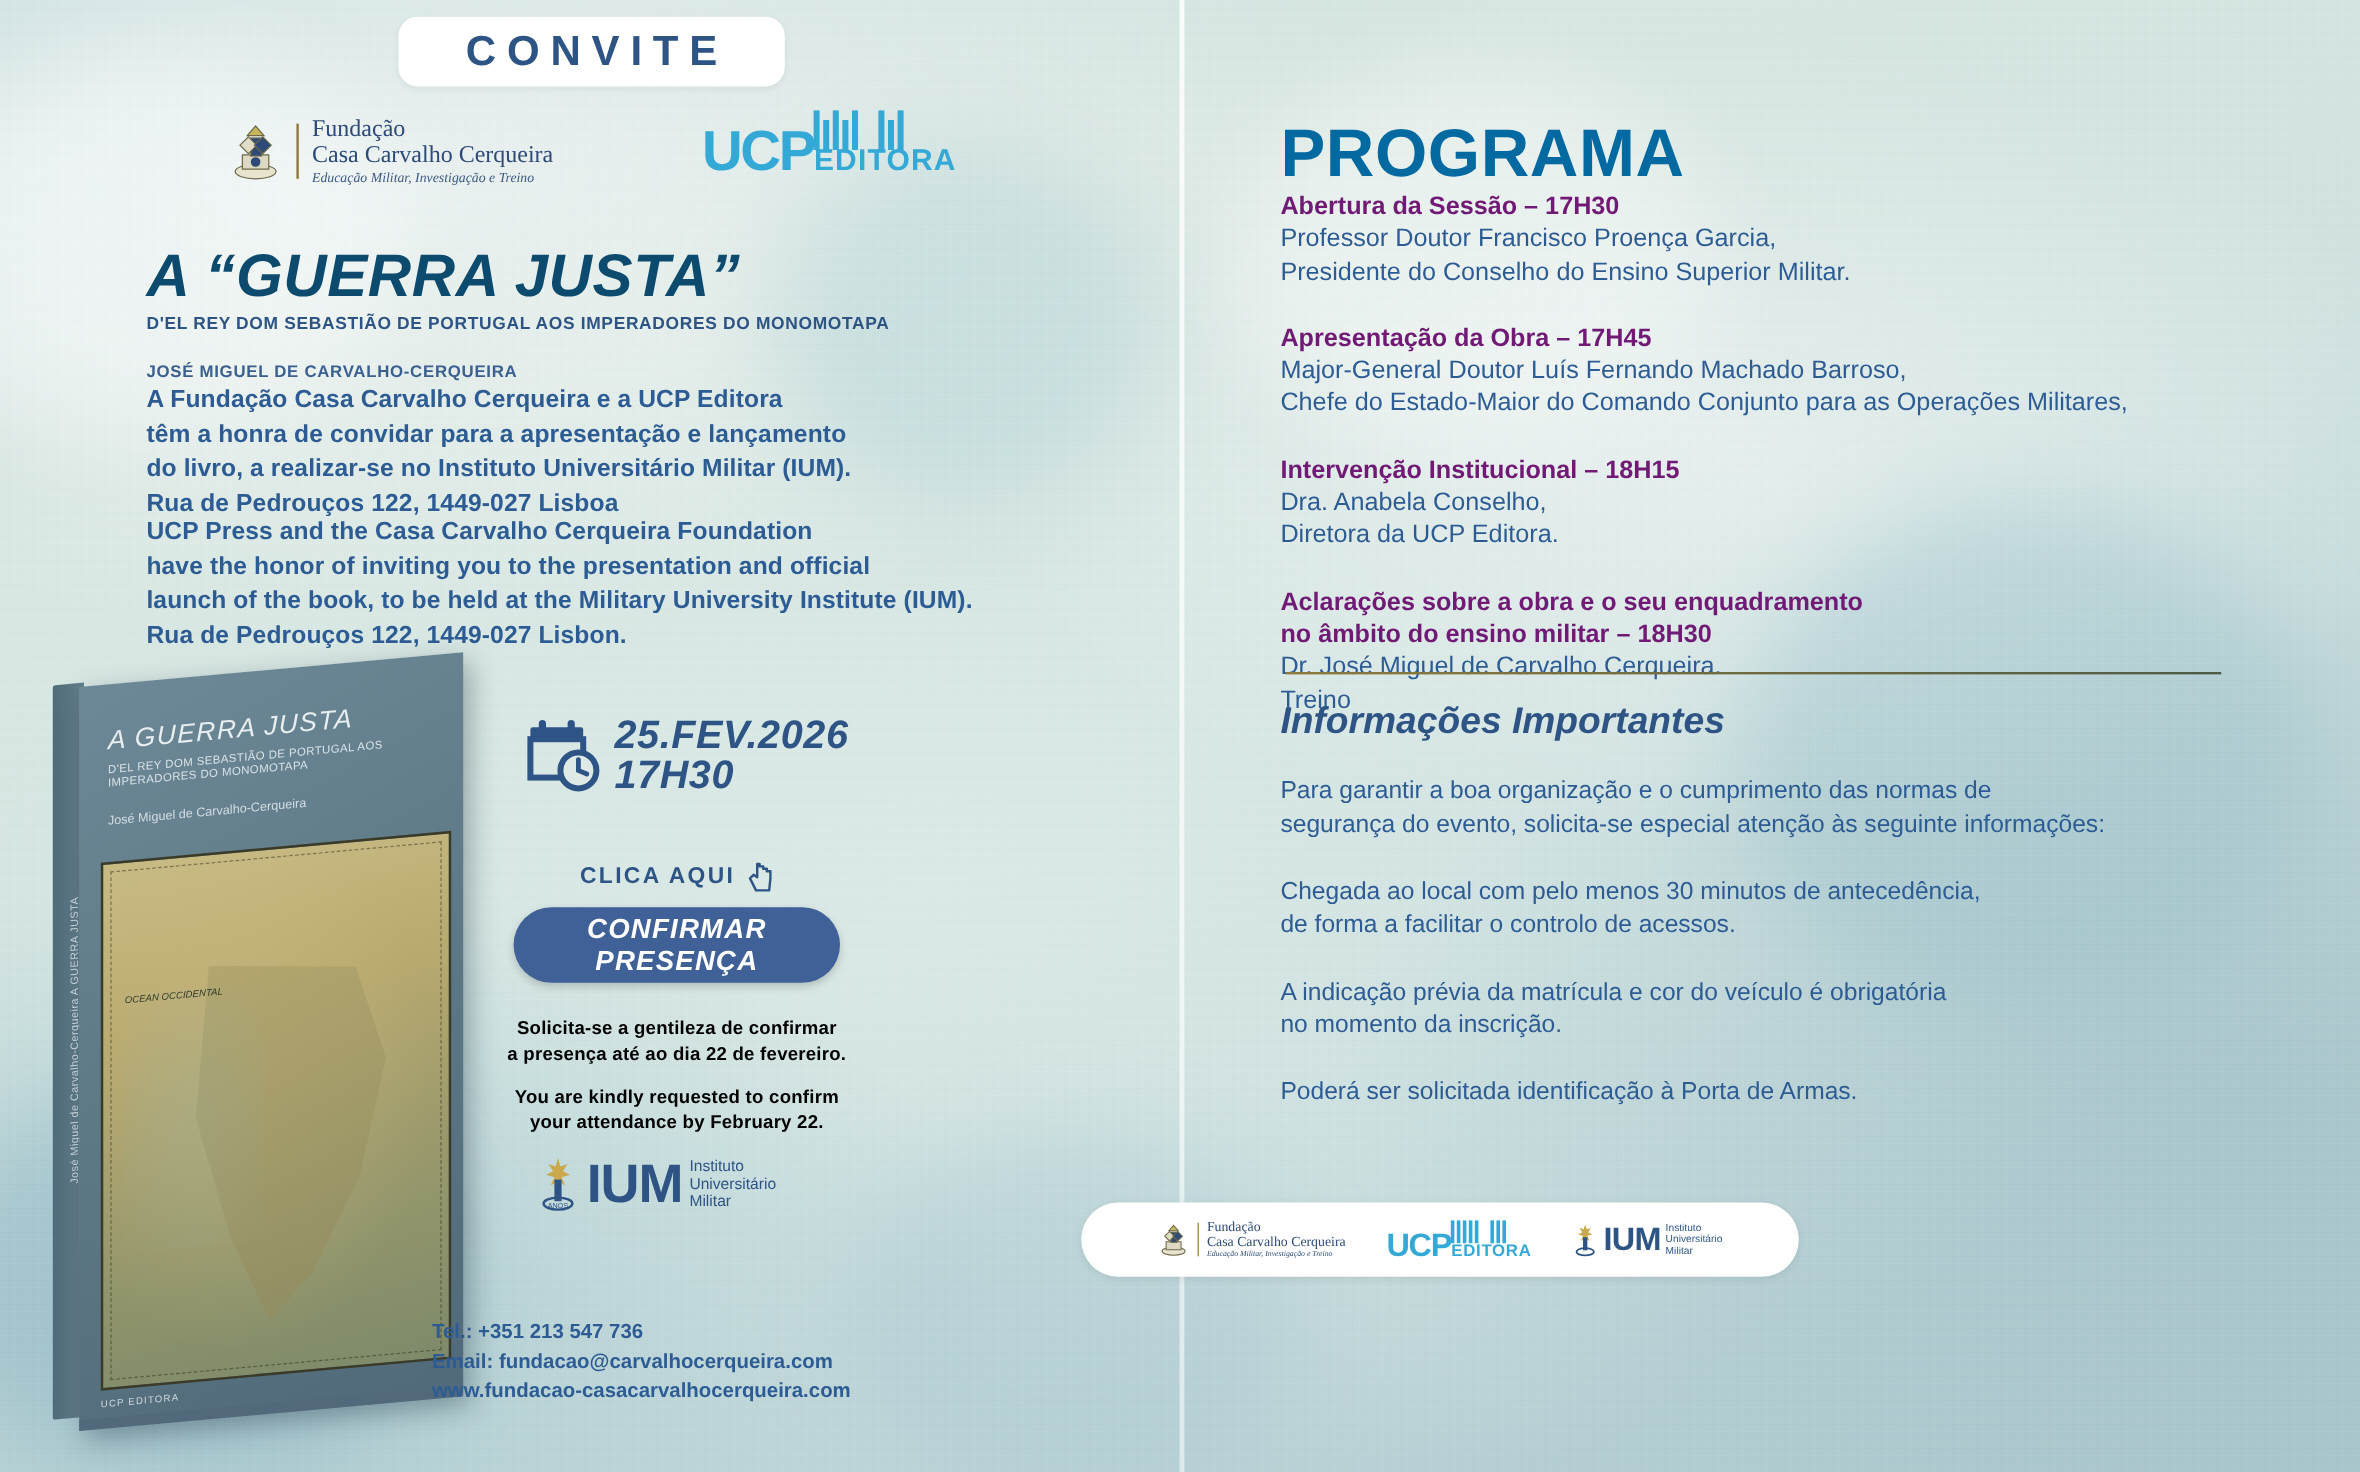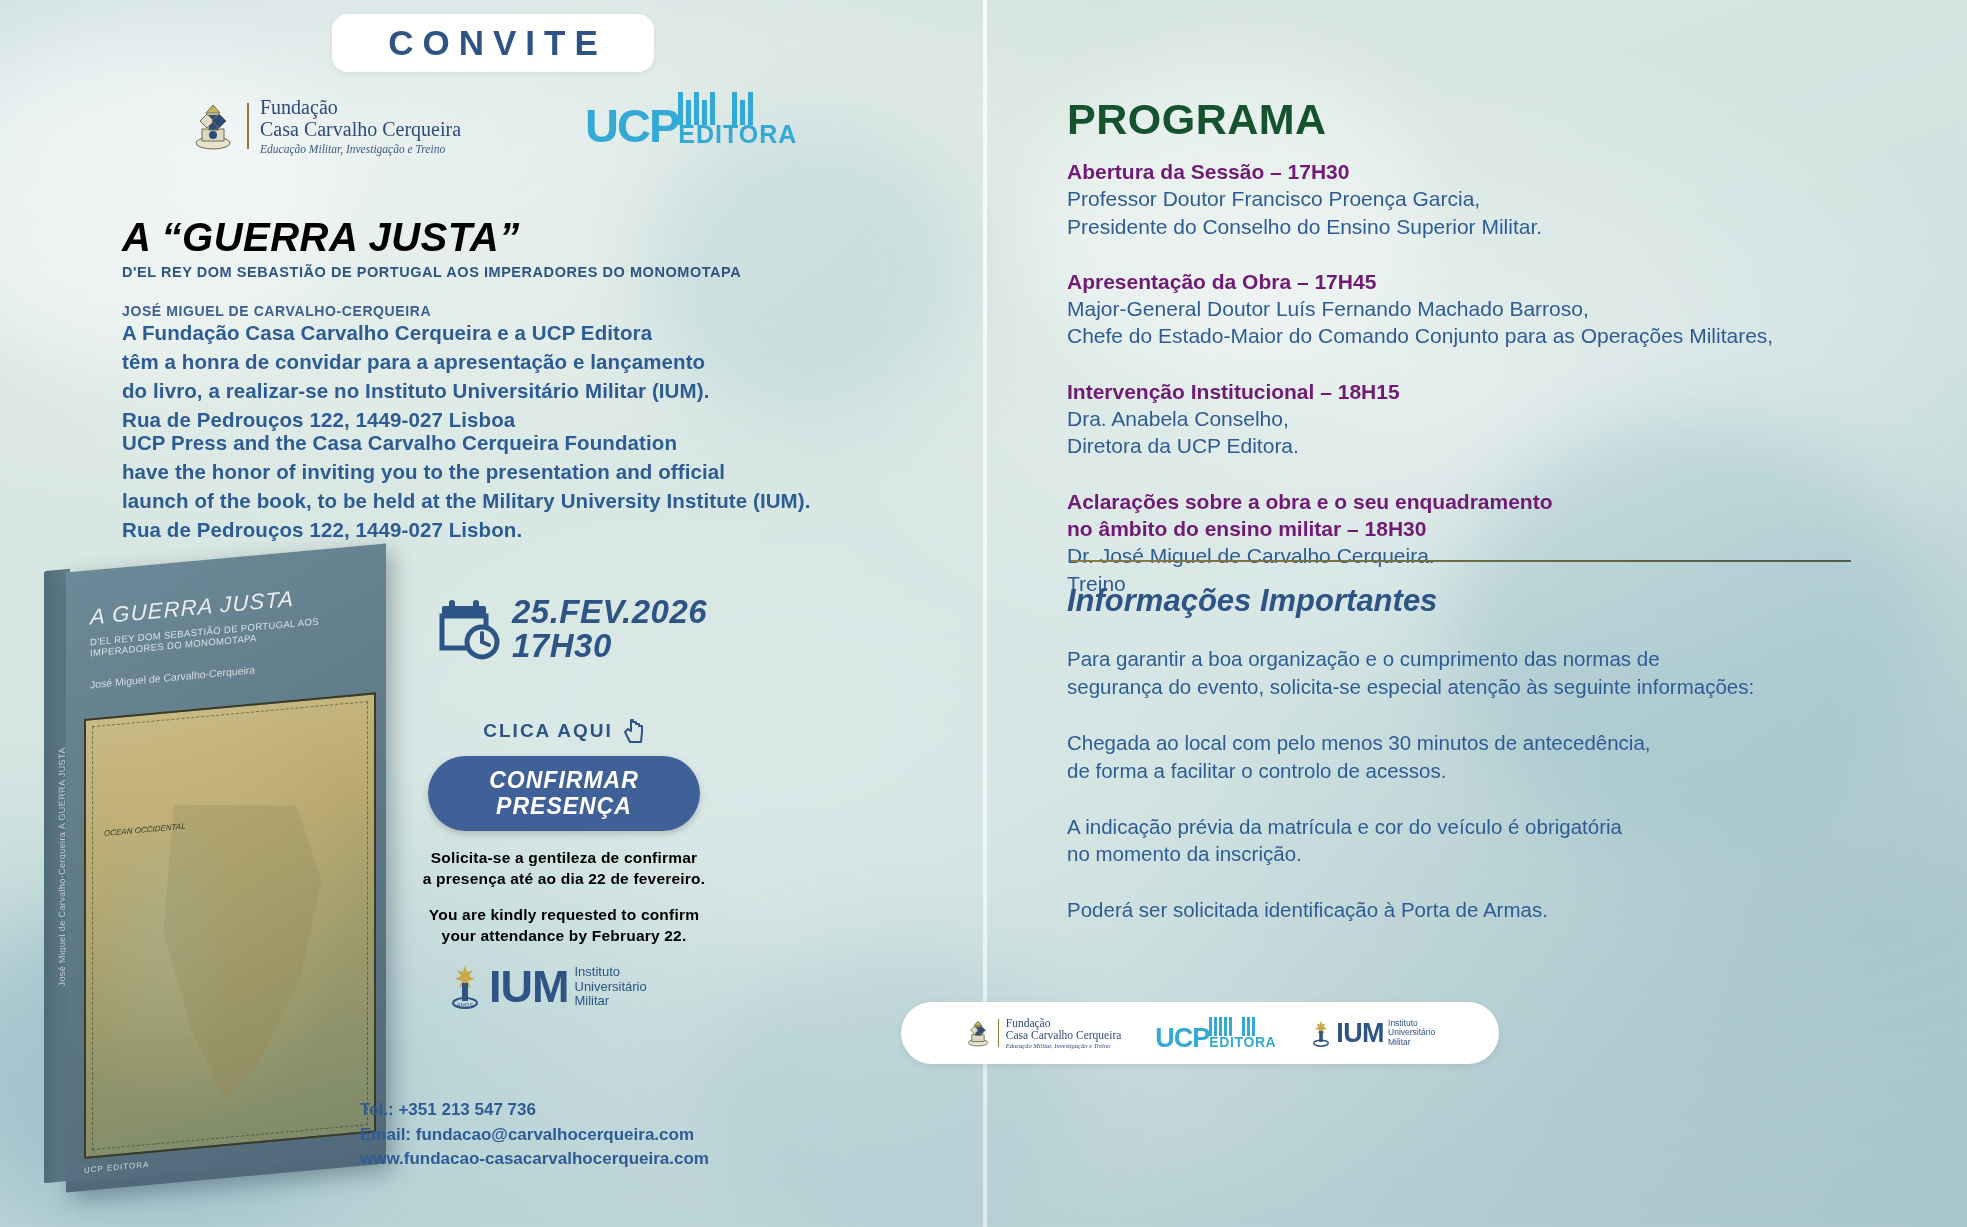--- a/index.html
+++ b/index.html
@@ -88,22 +88,22 @@
   .ucp-right { display: flex; flex-direction: column; align-items: flex-start; }
   .ucp-bars { display: flex; align-items: flex-end; height: 33px; gap: 3px; margin-bottom: 1px; }
   .ucp-bars i { display: block; background: #34a9d6; width: 5px; height: 33px; }
   .ucp-bars i.s { height: 25px; }
   .ucp-bars i.g { width: 11px; background: transparent; }
   .ucp-editora { font-size: 25px; font-weight: bold; color: #34a9d6; letter-spacing: 1px; line-height: 0.9; margin-top: -3px; }
 
   
   .title-block { position: absolute; left: 122px; top: 205px; width: 700px; }
   .book-title {
-    font-size: 40px; font-weight: bold; font-style: italic;
-    color: #000000; letter-spacing: 0.5px; line-height: 1; margin-top: 12px;
+    font-size: 50px; font-weight: bold; font-style: italic;
+    color: #0c4a6e; letter-spacing: 0.5px; line-height: 1;
   }
   .book-subtitle {
     font-size: 14.5px; font-weight: bold; color: #2d5484;
     letter-spacing: 0.55px; margin-top: 7px;
   }
   .book-author {
     font-size: 14px; font-weight: bold; color: #3b6090;
     letter-spacing: 0.6px; margin-top: 23px;
   }
 
@@ -176,21 +176,21 @@
   .date-text .d1, .date-text .d2 {
     font-size: 33px; font-weight: bold; font-style: italic;
     color: #2d5484; letter-spacing: 0.5px; line-height: 1.02;
   }
 
   .clica { position: absolute; left: 438px; top: 718px; width: 252px; display: flex; align-items: center; justify-content: center; gap: 10px; }
   .clica span { font-size: 19px; font-weight: bold; letter-spacing: 2px; color: #2d5484; }
 
   .cta-btn {
     position: absolute; left: 428px; top: 756px;
-    width: 272px; height: 75px;
+    width: 272px; height: 63px;
     background: #3f6198;
     border-radius: 38px;
     display: flex; flex-direction: column; align-items: center; justify-content: center;
     color: #ffffff; cursor: pointer;
     box-shadow: 0 3px 7px rgba(0,0,0,0.18);
   }
   .cta-btn .l { font-size: 23px; font-weight: bold; font-style: italic; letter-spacing: 1px; line-height: 1.1; }
 
   .rsvp {
     position: absolute; left: 418px; width: 292px;
@@ -209,21 +209,21 @@
   .contacts {
     position: absolute; left: 360px; top: 1098px;
     font-size: 17px; font-weight: bold; color: #2d5c94; line-height: 1.45;
   }
 
   
   .right { position: absolute; left: 987px; top: 0; width: 980px; height: 1227px; z-index: 10; }
 
   .programa-h {
     position: absolute; left: 80px; top: 95px;
-    font-size: 43px; font-weight: bold; color: #14532d; letter-spacing: 0.5px;
+    font-size: 56px; font-weight: bold; color: #0369a1; letter-spacing: 0.5px;
   }
 
   .prog-list { position: absolute; left: 80px; top: 158px; width: 830px; }
   .prog-item { margin-bottom: 28px; }
   .prog-item .ttl {
     font-size: 21px; font-weight: bold; color: #701a75; line-height: 1.3;
   }
   .prog-item .ln {
     font-size: 21px; color: #2d5c94; line-height: 1.3;
   }

